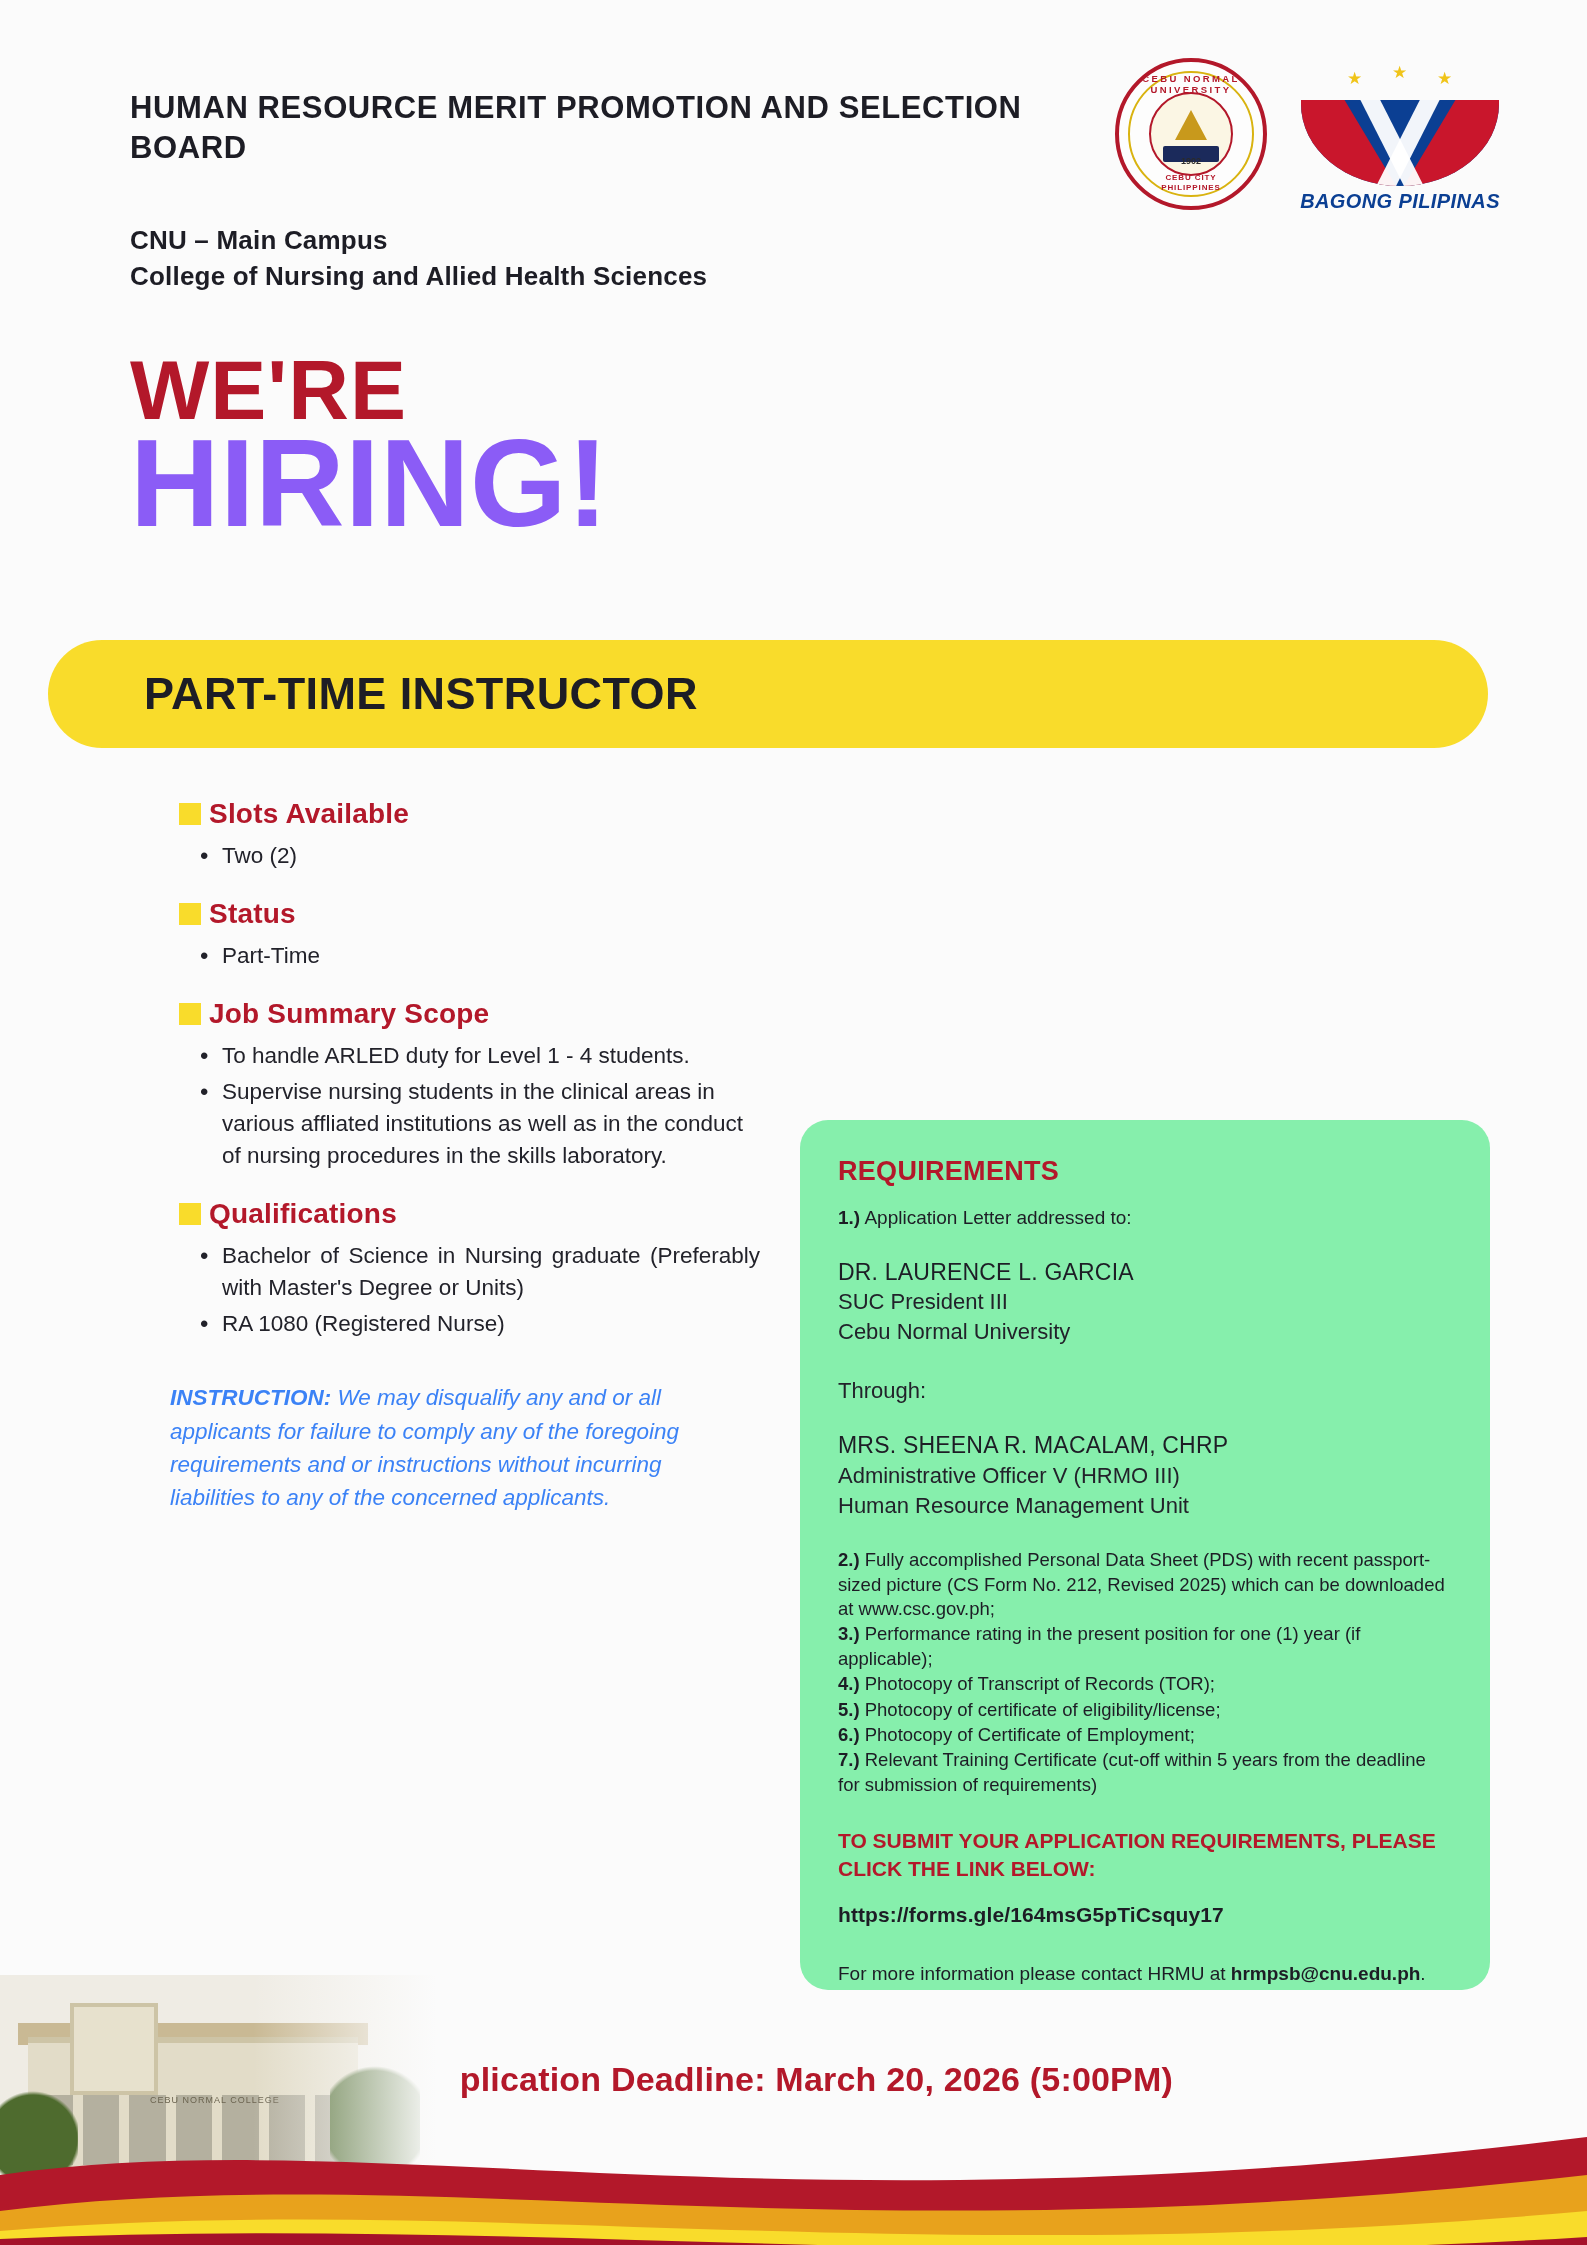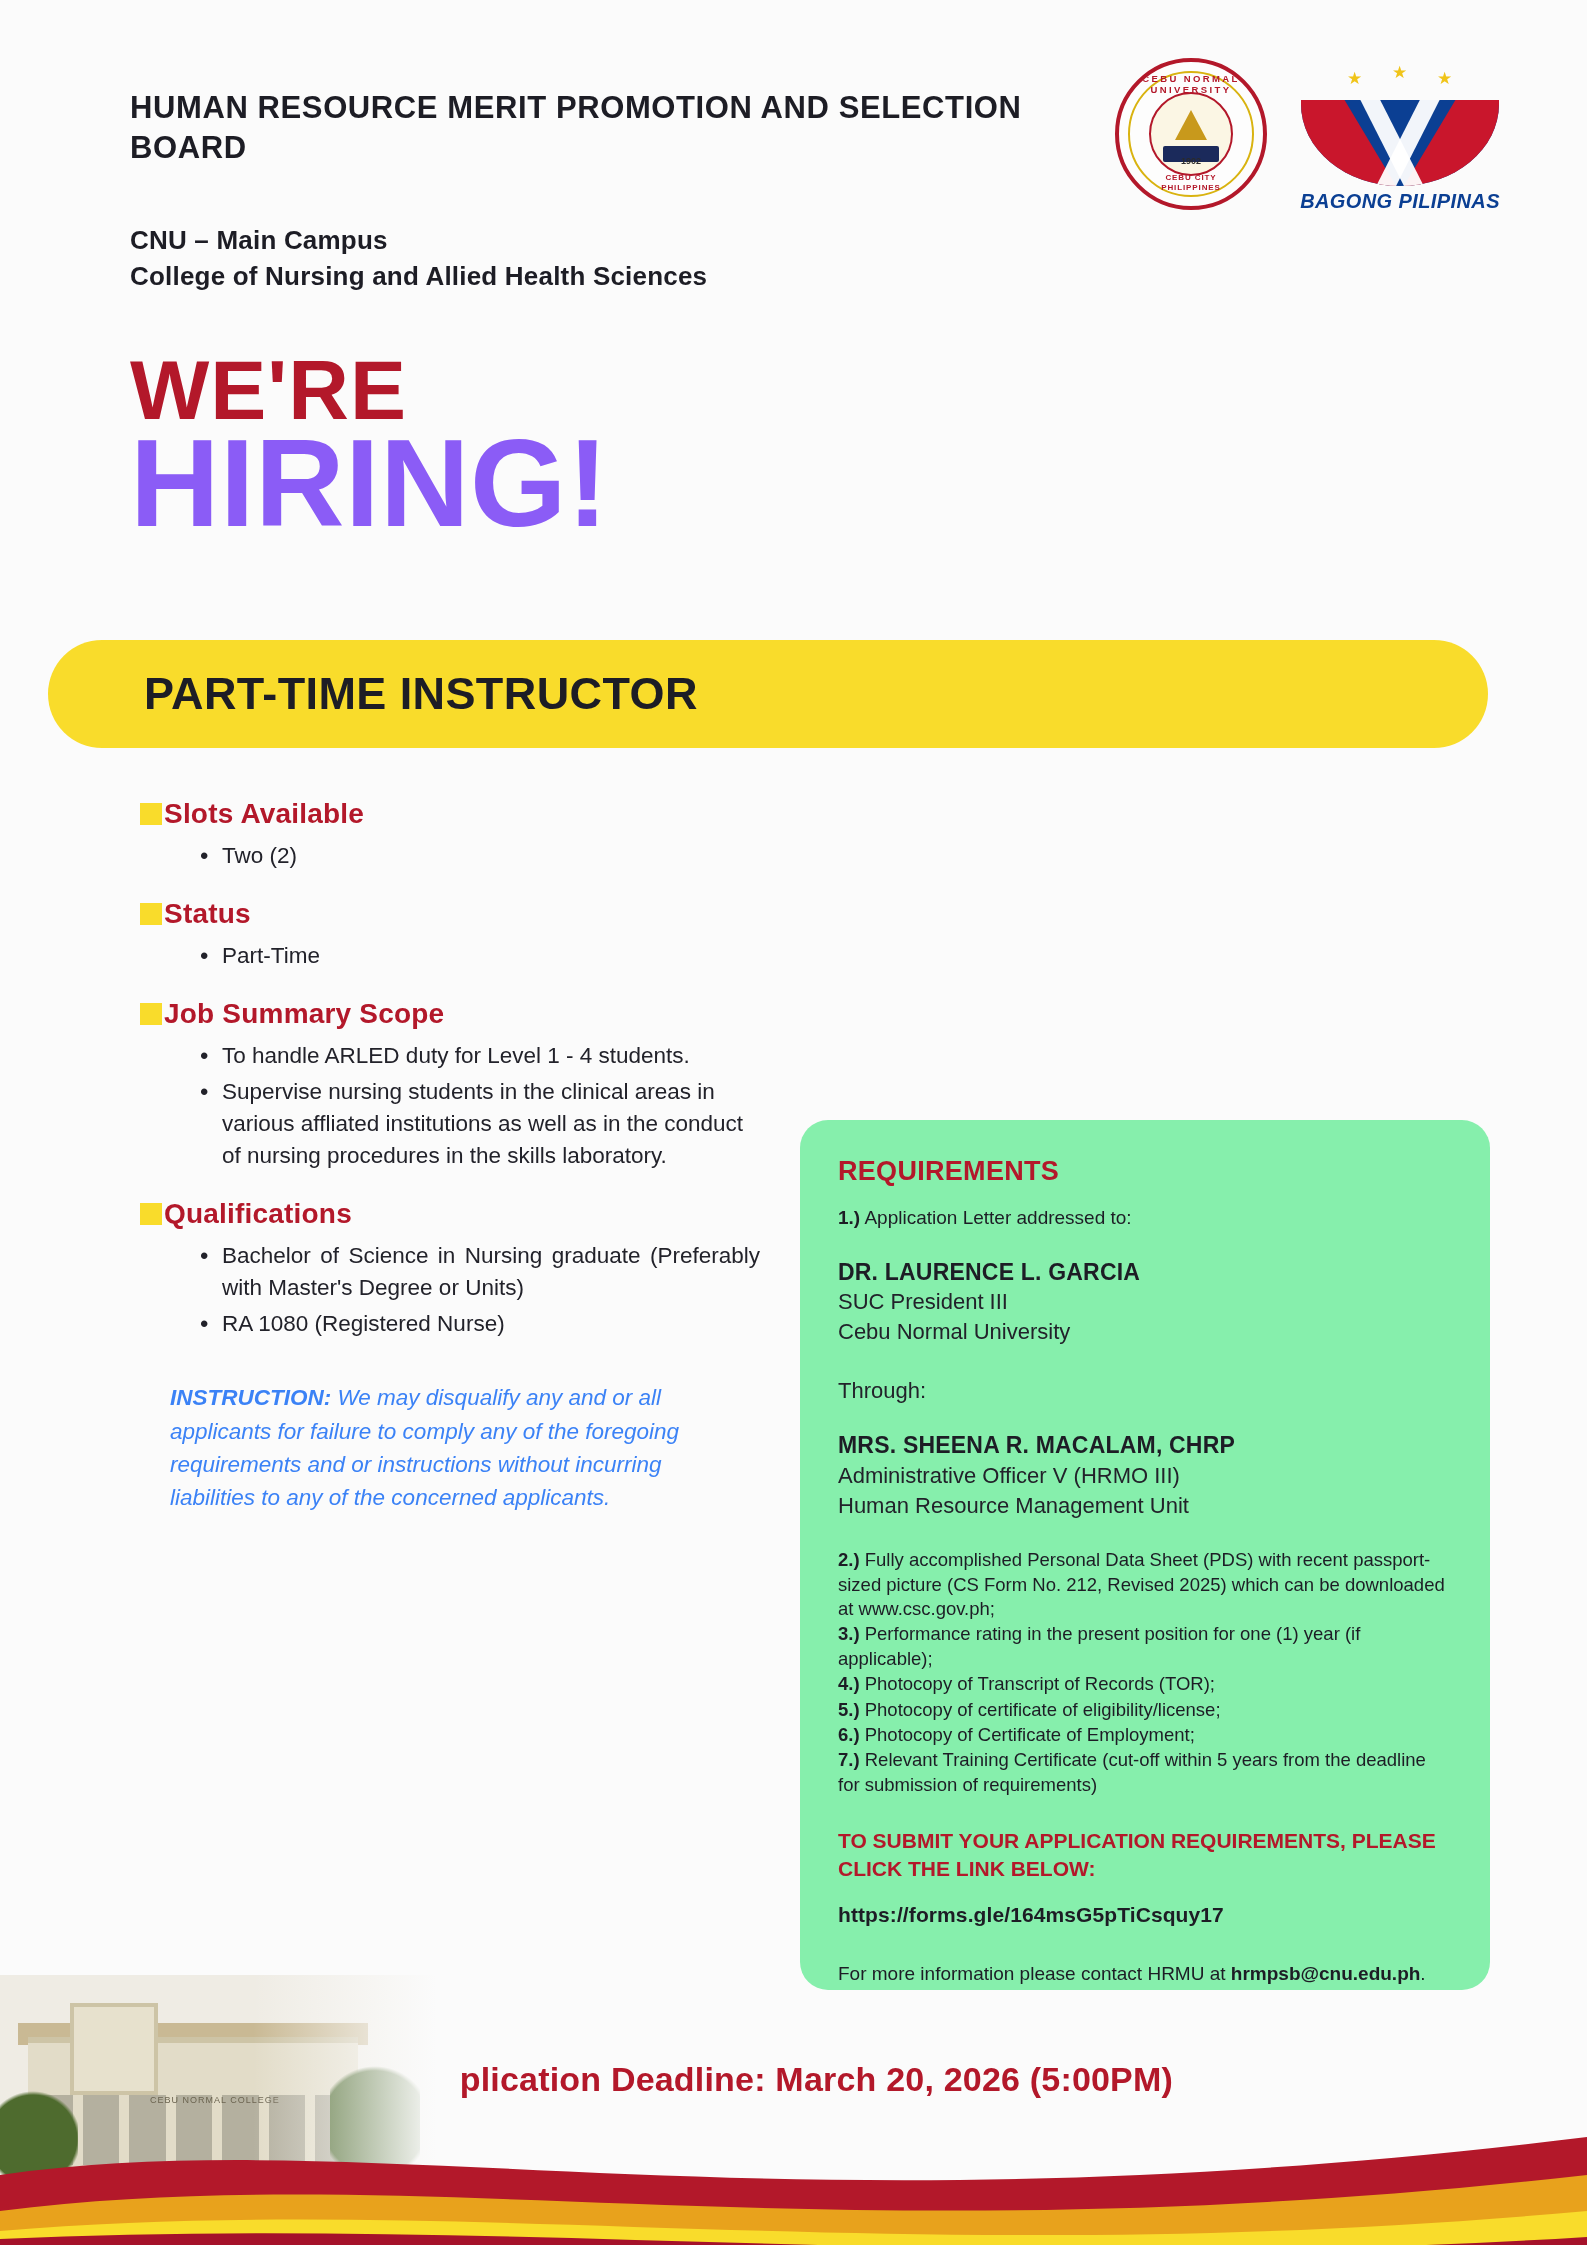--- a/index.html
+++ b/index.html
@@ -263,22 +263,23 @@
   
   .left-col {
     position: absolute;
     left: 140px;
     top: 798px;
     width: 620px;
   }
   .sec-head {
     display: flex;
     align-items: center;
-    gap: 2px;
+    gap: 8px;
     margin-top: 26px;
+    margin-left: 39px;
   }
   .sec-head:first-child { margin-top: 0; }
   .sq {
     width: 22px;
     height: 22px;
     background: #f9dc2b;
     flex: 0 0 auto;
   }
   .sec-title {
     font-size: 28px;
@@ -340,21 +341,21 @@
     color: #1d1d25;
     line-height: 1.35;
   }
   .req-line b { font-weight: bold; }
   .name-block {
     margin-top: 26px;
     line-height: 1.34;
   }
   .name-bold {
     font-size: 23px;
-    font-weight: bold;
+    font-weight: normal;
     color: #1d1d25;
     letter-spacing: 0.2px;
   }
   .name-sub {
     font-size: 22px;
     color: #22222a;
   }
   .through {
     margin-top: 32px;
     font-size: 22px;

